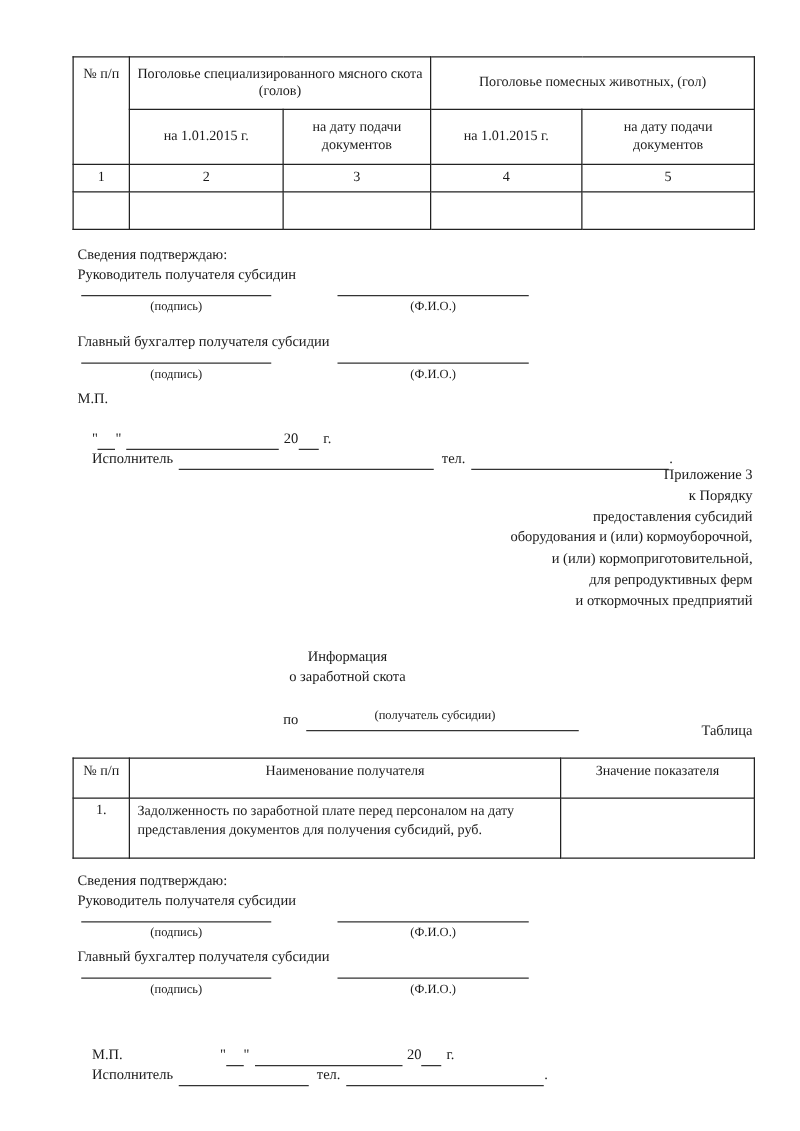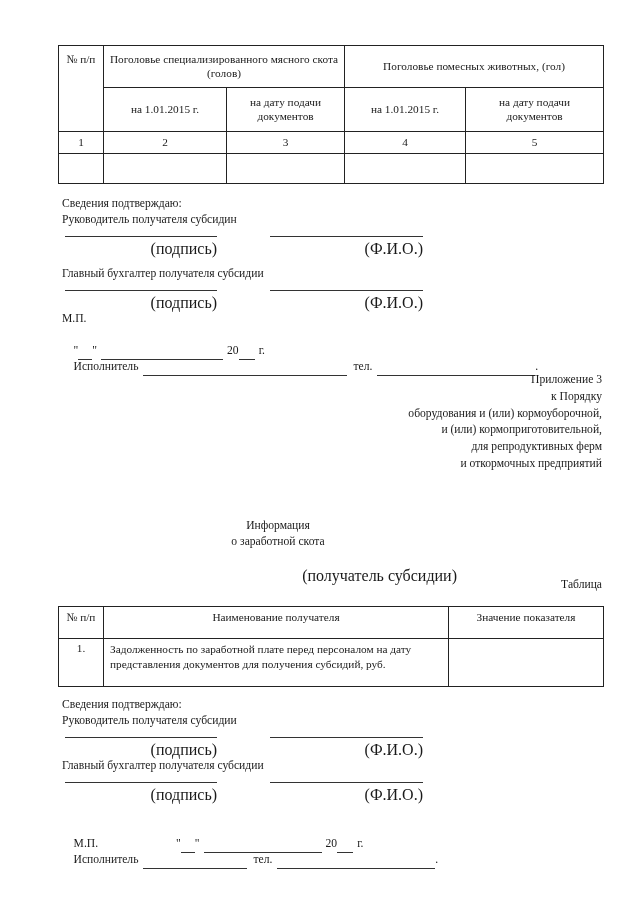--- a/index.html
+++ b/index.html
@@ -78,22 +78,22 @@
   .txt-left  { text-align: left; }
 
   
   .rule {
     position: absolute;
     height: 0;
     border-bottom: 1px solid #333;
   }
   .cap {
     position: absolute;
-    font-size: 16px;
-    text-align: right;
+    font-size: 10px;
+    text-align: center;
     white-space: nowrap;
   }
   .inline-line {
     display: inline-block;
     border-bottom: 1px solid #333;
     height: 0.92em;
     vertical-align: bottom;
   }
   .appendix-block {
     position: absolute;
@@ -186,31 +186,35 @@
     <span>"</span><span class="inline-line" style="width:14px;"></span><span>"</span><span class="inline-line" style="width:122px; margin-left:4px;"></span><span style="margin-left:4px;">20</span><span class="inline-line" style="width:16px;"></span><span style="margin-left:4px;">г.</span>
   </div>
 
   <div class="txt txt-left" style="left:62px; top:343px;">
     <span>Исполнитель</span><span class="inline-line" style="width:204px; margin-left:5px;"></span><span style="margin-left:6px;">тел.</span><span class="inline-line" style="width:158px; margin-left:5px;"></span><span>.</span>
   </div>
 
   <div class="appendix-block">
     <div>Приложение 3</div>
     <div>к Порядку</div>
+    <div>предоставления субсидий</div>
     <div>оборудования и (или) кормоуборочной,</div>
     <div>и (или) кормоприготовительной,</div>
     <div>для репродуктивных ферм</div>
     <div>и откормочных предприятий</div>
   </div>
 
   <div class="info-block">
     <div class="info-title">Информация</div>
     <div class="info-title">о заработной скота</div>
   </div>
 
+  <div class="txt txt-left" style="left:215px; top:552px;">
+    <span>по</span><span class="inline-line" style="width:218px; margin-left:6px;"></span>
+  </div>
   <div class="cap" style="left:239px; top:567px; width:218px;">(получатель субсидии)</div>
 
   <div class="tablica">Таблица</div>
 
   <table class="doc-table" id="table-wages">
     <colgroup>
       <col class="w-np">
         <col class="w-nm">
         <col class="w-val">
     </colgroup>

